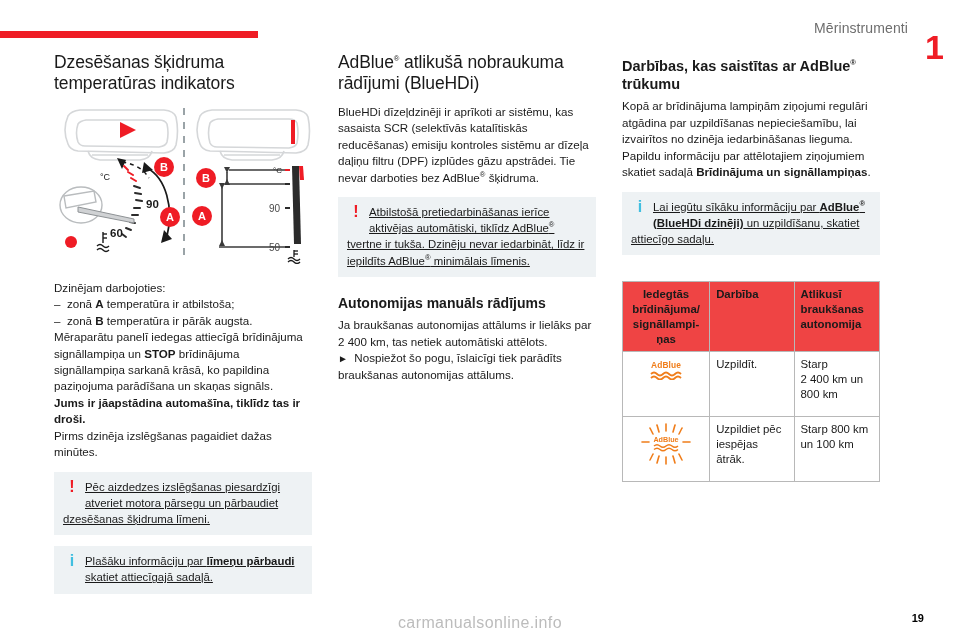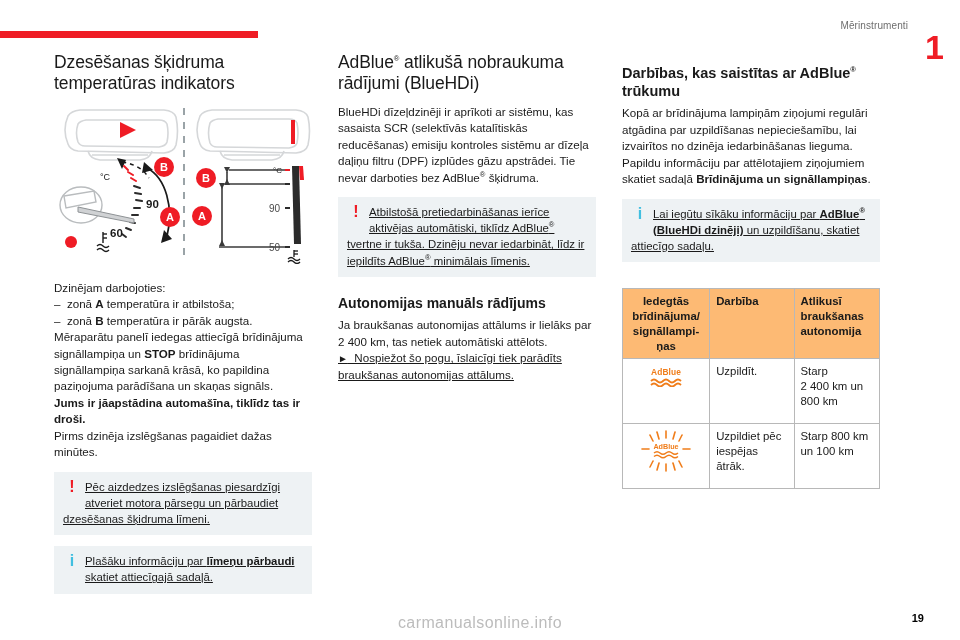--- a/index.html
+++ b/index.html
@@ -22,21 +22,21 @@
     left: 0;
     top: 31px;
     width: 258px;
     height: 7px;
     background: #ef1c25;
   }
   .chapter-label {
     position: absolute;
     right: 52px;
     top: 20px;
-    font-size: 10px;
+    font-size: 14px;
     color: #6e6e6e;
     letter-spacing: .1px;
   }
   .chapter-number {
     position: absolute;
     right: 16px;
     top: 30px;
     font-size: 34px;
     font-weight: bold;
     color: #ef1c25;
@@ -57,21 +57,21 @@
     font-size: 17.5px;
     font-weight: normal;
     line-height: 1.22;
     margin: 0 0 9px 0;
     letter-spacing: -0.1px;
   }
   h3.sub-title {
     font-size: 14px;
     font-weight: bold;
     line-height: 1.25;
-    margin: 12px 0 5px 0;
+    margin: 5px 0 5px 0;
   }
   p.body {
     font-size: 11.6px;
     line-height: 1.42;
     margin: 0;
   }
   p.body + p.body { margin-top: 0; }
   sup {
     font-size: 7.6px;
     vertical-align: super;
@@ -101,39 +101,39 @@
   .callout.info .glyph { color: #41bfe0; }
   .callout .ctext { overflow: visible; text-decoration: underline; }
 
   
   .fig-coolant { margin: 4px 0 12px 0; }
 
   
   .fig-check { margin: 14px 0 10px 0; }
 
   
-  .arrow-p { font-size: 11.6px; line-height: 1.42; margin: 0; text-decoration: underline; }
+  .arrow-p { font-size: 11.6px; line-height: 1.42; margin: 0; }
   .arrow-p .arrow { font-size: 10px; }
 
   
   table.adblue-table {
     border-collapse: collapse;
     width: 258px;
     margin-top: 26px;
     font-size: 11.4px;
   }
   table.adblue-table th,
   table.adblue-table td {
     border: 1px solid #b8b8b8;
     vertical-align: top;
     padding: 5px 6px;
     line-height: 1.3;
   }
   table.adblue-table th {
-    background: #fdba74;
+    background: #ef4444;
     font-weight: bold;
     text-align: left;
   }
   table.adblue-table th.c1 { width: 78px; text-align: center; }
   table.adblue-table th.c2 { width: 88px; }
   table.adblue-table th.c3 { width: 78px; }
   td.icon-cell {
     text-align: center;
     vertical-align: middle;
     height: 54px;

